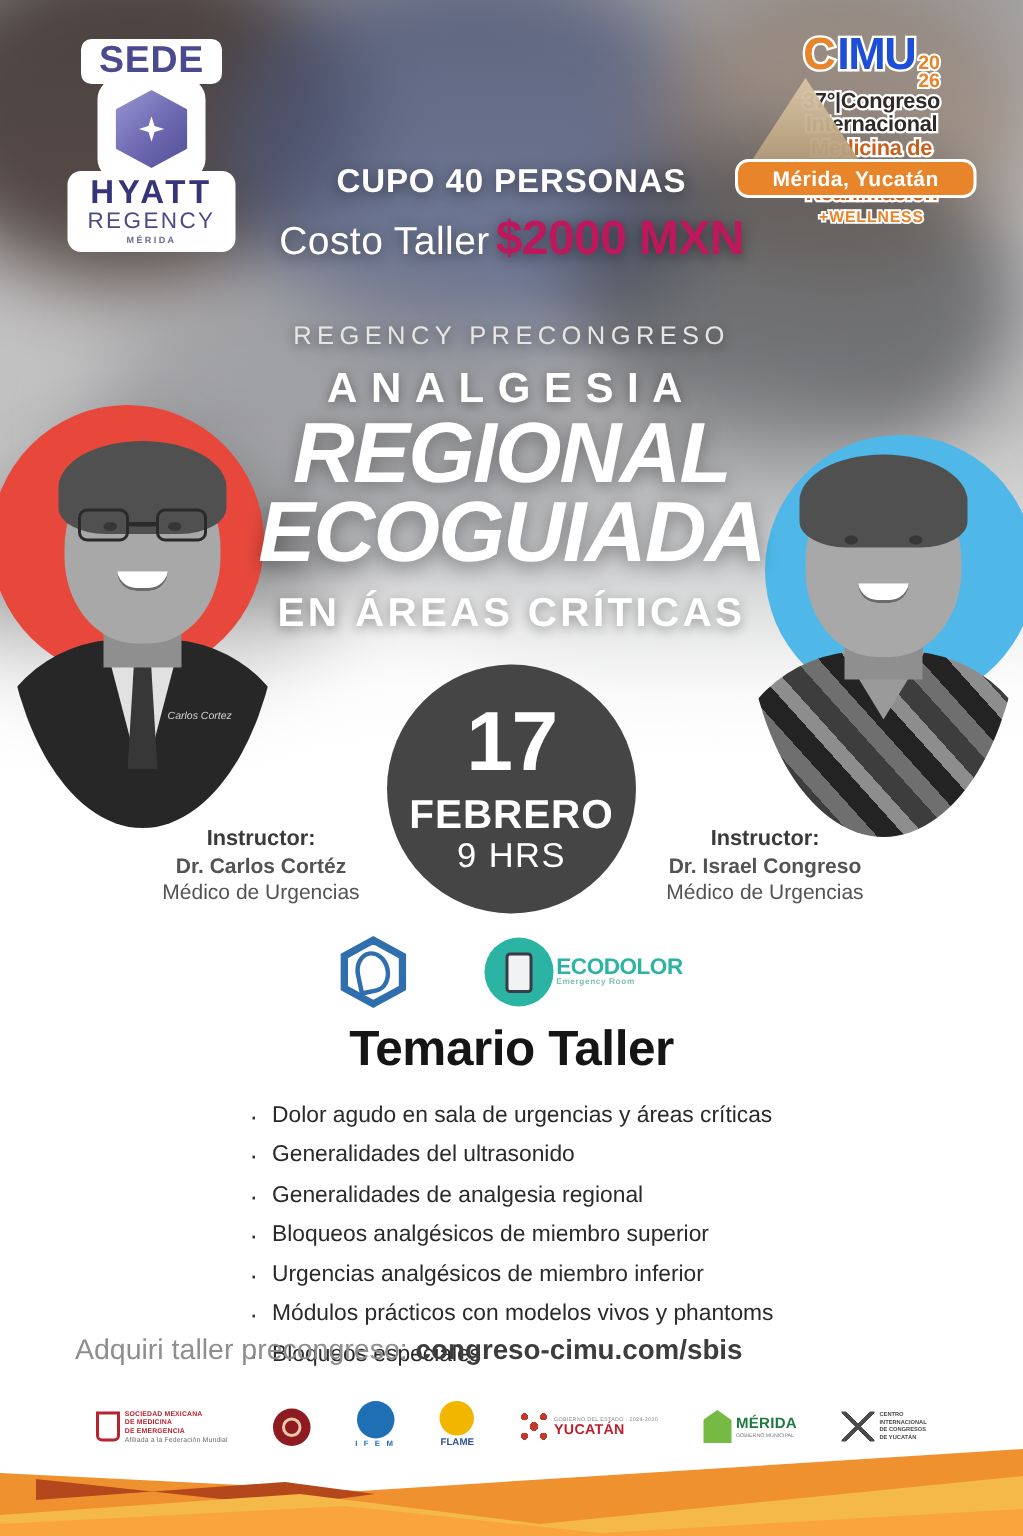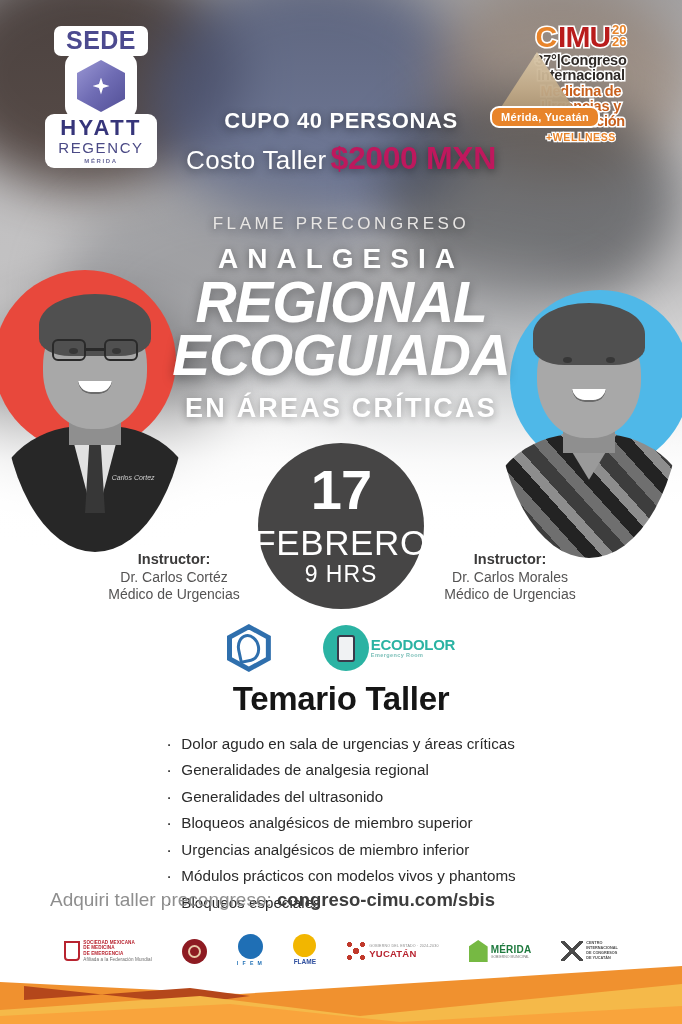--- a/index.html
+++ b/index.html
@@ -95,25 +95,25 @@
 
   
   .cimu { position: absolute; right: 8px; top: 22px; width: 186px; z-index: 6; text-align: center; }
   .cimu-top { display: flex; align-items: flex-start; justify-content: center; gap: 2px; }
   .cimu-word {
     font-size: 30px; font-weight: 800; letter-spacing: -1px;
     -webkit-text-stroke: 3.2px #ffffff; paint-order: stroke fill;
     line-height: 1;
   }
   .cimu-c { color: #e8842a; }
-  .cimu-imu { color: #b91c1c; }
+  .cimu-imu { color: #1d4ed8; }
   .cimu-year {
     font-size: 13px; font-weight: 800; color: #e8842a; line-height: .92;
     -webkit-text-stroke: 2.6px #ffffff; paint-order: stroke fill;
-    margin-top: 2px;
+    margin-top: 14px;
   }
   .cimu-lines { margin-top: 1px; }
   .cimu-l {
     font-size: 14.5px; font-weight: 800; line-height: 1.06;
     -webkit-text-stroke: 3px #ffffff; paint-order: stroke fill;
     letter-spacing: -.2px;
   }
   .cl-dark { color: #2f2a27; }
   .cl-or { color: #c8601d; }
   .cimu-well {
@@ -122,22 +122,22 @@
   }
   .pyramid {
     position: absolute; left: 6px; top: 30px; width: 86px; height: 66px;
     background: linear-gradient(180deg,#d9c7a8 0%, #c2ab89 55%, #a8906f 100%);
     clip-path: polygon(50% 0%, 100% 100%, 0% 100%);
     opacity: .95;
   }
   .merida-pill {
     position: absolute; left: 2px; top: 84px;
     background: #e8842a; color: #ffffff;
-    font-size: 11px; font-weight: 700; letter-spacing: .3px;
-    padding: 3px 9px; border-radius: 9px;
+    font-size: 14px; font-weight: 700; letter-spacing: .3px;
+    padding: 3px 23px; border-radius: 9px;
     border: 2.5px solid #ffffff;
     white-space: nowrap;
   }
 
   
   .price { position: absolute; left: 0; top: 108px; width: 682px; text-align: center; z-index: 5; }
   .cupo {
     font-size: 22px; font-weight: 700; color: #ffffff; letter-spacing: .6px;
     text-shadow: 0 2px 9px rgba(0,0,0,.45);
   }
@@ -205,29 +205,29 @@
 
   
   .date-circle {
     position: absolute; left: 258px; top: 443px;
     width: 166px; height: 166px; border-radius: 50%;
     background: #464545; z-index: 7;
     display: flex; flex-direction: column; align-items: center; justify-content: center;
     color: #ffffff;
   }
   .d-day { font-size: 56px; font-weight: 700; line-height: .92; letter-spacing: -1px; }
-  .d-month { font-size: 35px; font-weight: 400; line-height: 1.05; letter-spacing: .6px; margin-top: 9px; }
+  .d-month { font-size: 27px; font-weight: 700; line-height: 1.05; letter-spacing: .6px; margin-top: 9px; }
   .d-time { font-size: 23px; font-weight: 300; line-height: 1.1; letter-spacing: 1px; margin-top: 1px; }
 
   
   .instructor { position: absolute; z-index: 8; color: #4e4d4d; line-height: 1.28; }
   .ins-left { left: 74px; top: 550px; text-align: center; width: 200px; }
   .ins-right { right: 72px; top: 550px; text-align: center; width: 200px; }
   .ins-title { font-size: 14.5px; font-weight: 700; color: #3b3a3a; }
-  .ins-name { font-size: 14px; font-weight: 400; color: #545353; }
+  .ins-name { font-size: 14px; font-weight: 700; color: #545353; }
   .ins-role { font-size: 14px; font-weight: 400; color: #545353; }
 
   
   .mid-logos {
     position: absolute; left: 0; top: 624px; width: 682px;
     display: flex; align-items: center; justify-content: center; gap: 52px; z-index: 8;
   }
   .logo-hex {
     width: 44px; height: 48px;
     background: #2f6fad;
@@ -361,21 +361,21 @@
 
   <div class="price">
     <div class="cupo">CUPO 40 PERSONAS</div>
     <div class="costo-row">
       <span class="costo-lbl">Costo Taller</span>
       <span class="costo-val">$2000 MXN</span>
     </div>
   </div>
 
   <div class="titles">
-    <div class="t-pre">FLAME PRECONGRESO</div>
+    <div class="t-pre">REGENCY PRECONGRESO</div>
     <div class="t-anal">ANALGESIA</div>
     <div class="t-big">REGIONAL</div>
     <div class="t-big second">ECOGUIADA</div>
     <div class="t-areas">EN ÁREAS CRÍTICAS</div>
   </div>
 
   <div class="circle-bg cb-left"></div>
   <div class="circle-bg cb-right"></div>
 
   <div class="portrait p-left">
@@ -418,43 +418,43 @@
   </div>
 
   <div class="instructor ins-left">
     <div class="ins-title">Instructor:</div>
     <div class="ins-name">Dr. Carlos Cortéz</div>
     <div class="ins-role">Médico de Urgencias</div>
   </div>
 
   <div class="instructor ins-right">
     <div class="ins-title">Instructor:</div>
-    <div class="ins-name">Dr. Carlos Morales</div>
+    <div class="ins-name">Dr. Israel Congreso</div>
     <div class="ins-role">Médico de Urgencias</div>
   </div>
 
   <div class="mid-logos">
     <div class="logo-hex"></div>
     <div class="eco-wrap">
       <div class="eco-circle">
         <div class="eco-phone"></div>
       </div>
       <div class="eco-txt">
         <div class="eco-name">ECODOLOR</div>
         <div class="eco-sub">Emergency Room</div>
       </div>
     </div>
   </div>
 
   <div class="temario">
     <div class="temario-h">Temario Taller</div>
     <ul class="temario-list">
       <li>Dolor agudo en sala de urgencias y áreas críticas</li>
+      <li>Generalidades del ultrasonido</li>
       <li>Generalidades de analgesia regional</li>
-      <li>Generalidades del ultrasonido</li>
       <li>Bloqueos analgésicos de miembro superior</li>
       <li>Urgencias analgésicos de miembro inferior</li>
       <li>Módulos prácticos con modelos vivos y phantoms</li>
       <li>Bloqueos especiales</li>
     </ul>
   </div>
 
   <div class="urlline">
     <span>Adquiri taller precongreso:</span>
     <b>congreso-cimu.com/sbis</b>

